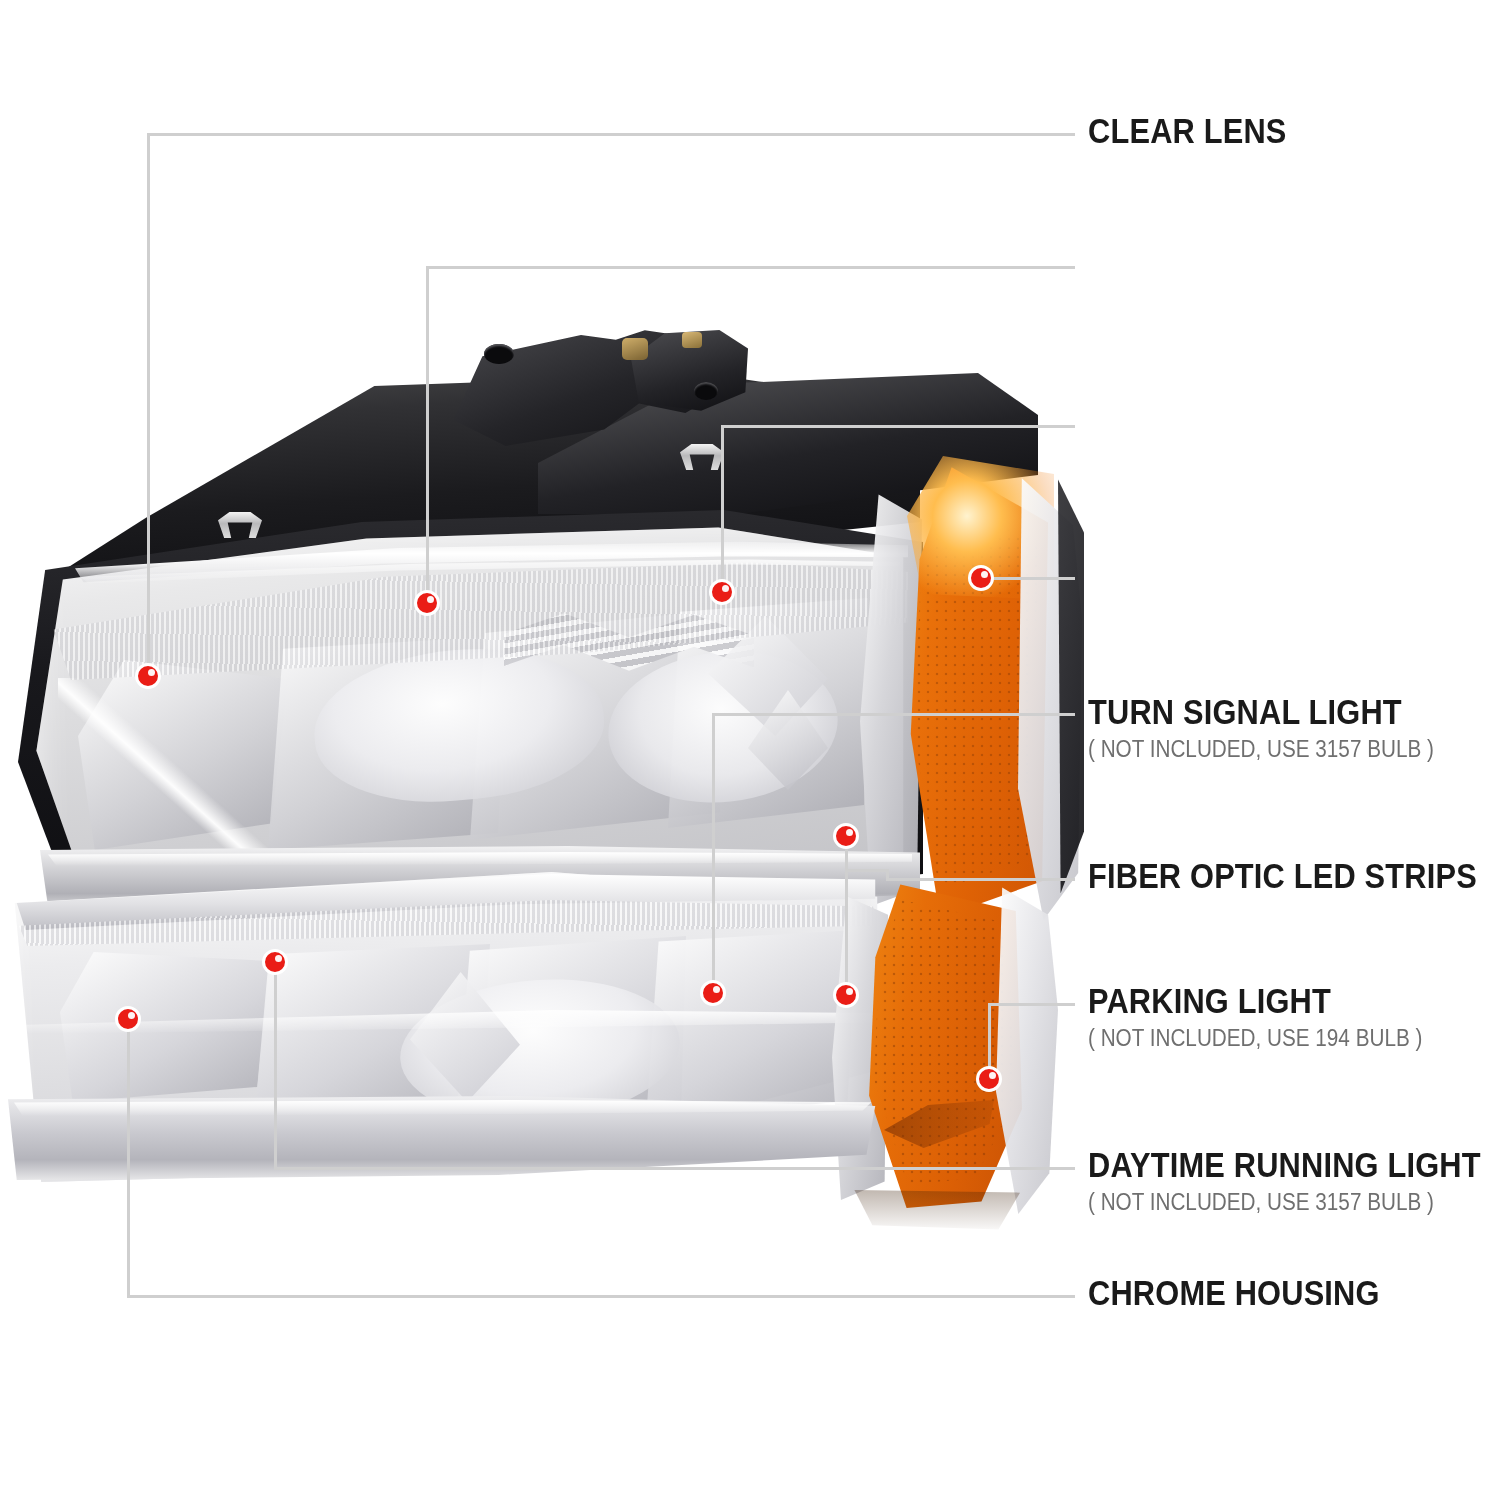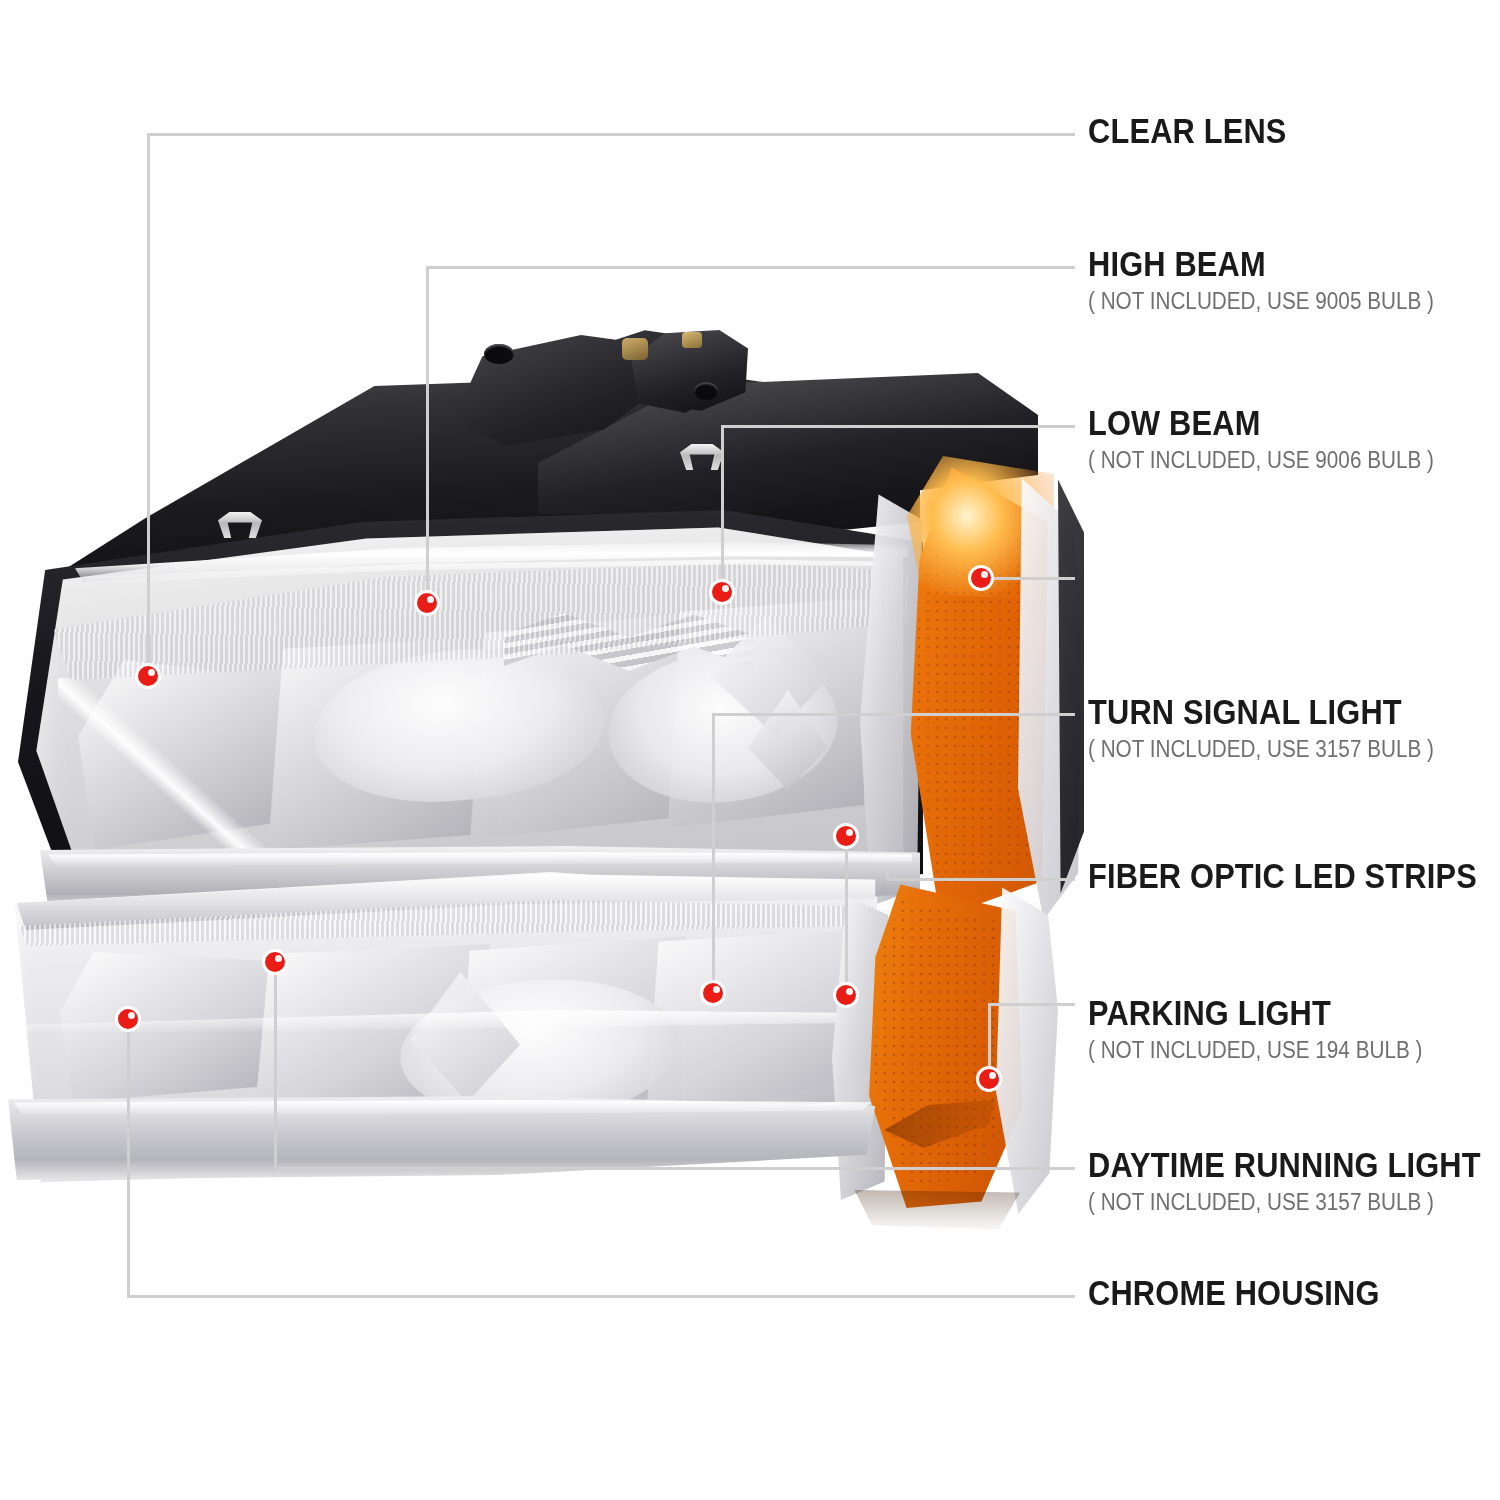--- a/index.html
+++ b/index.html
@@ -366,41 +366,33 @@
   <div class="dot" style="left:833px;top:823px;"></div>
   <div class="dot" style="left:833px;top:982px;"></div>
   <div class="dot" style="left:976px;top:1066px;"></div>
   <div class="dot" style="left:262px;top:949px;"></div>
   <div class="dot" style="left:115px;top:1006px;"></div>
 
   <div class="callout" style="top:113px;">
     <div class="c-title">CLEAR LENS</div>
   </div>
 
-  <div class="callout" style="top:246px;">
-    <div class="c-title">HIGH BEAM</div>
-    <div class="c-sub">( NOT INCLUDED, USE  9005  BULB )</div>
-  </div>
-
-  <div class="callout" style="top:405px;">
-    <div class="c-title">LOW BEAM</div>
-    <div class="c-sub">( NOT INCLUDED, USE  9006  BULB )</div>
-  </div>
+
 
 
   <div class="callout" style="top:694px;">
     <div class="c-title">TURN SIGNAL LIGHT</div>
     <div class="c-sub">( NOT INCLUDED, USE  3157  BULB )</div>
   </div>
 
   <div class="callout" style="top:858px;">
     <div class="c-title">FIBER OPTIC LED STRIPS</div>
   </div>
 
-  <div class="callout" style="top:983px;margin-top:12px;">
+  <div class="callout" style="top:983px;">
     <div class="c-title">PARKING LIGHT</div>
     <div class="c-sub">( NOT INCLUDED, USE  194  BULB )</div>
   </div>
 
   <div class="callout" style="top:1147px;">
     <div class="c-title">DAYTIME RUNNING LIGHT</div>
     <div class="c-sub">( NOT INCLUDED, USE  3157  BULB )</div>
   </div>
 
   <div class="callout" style="top:1275px;">

